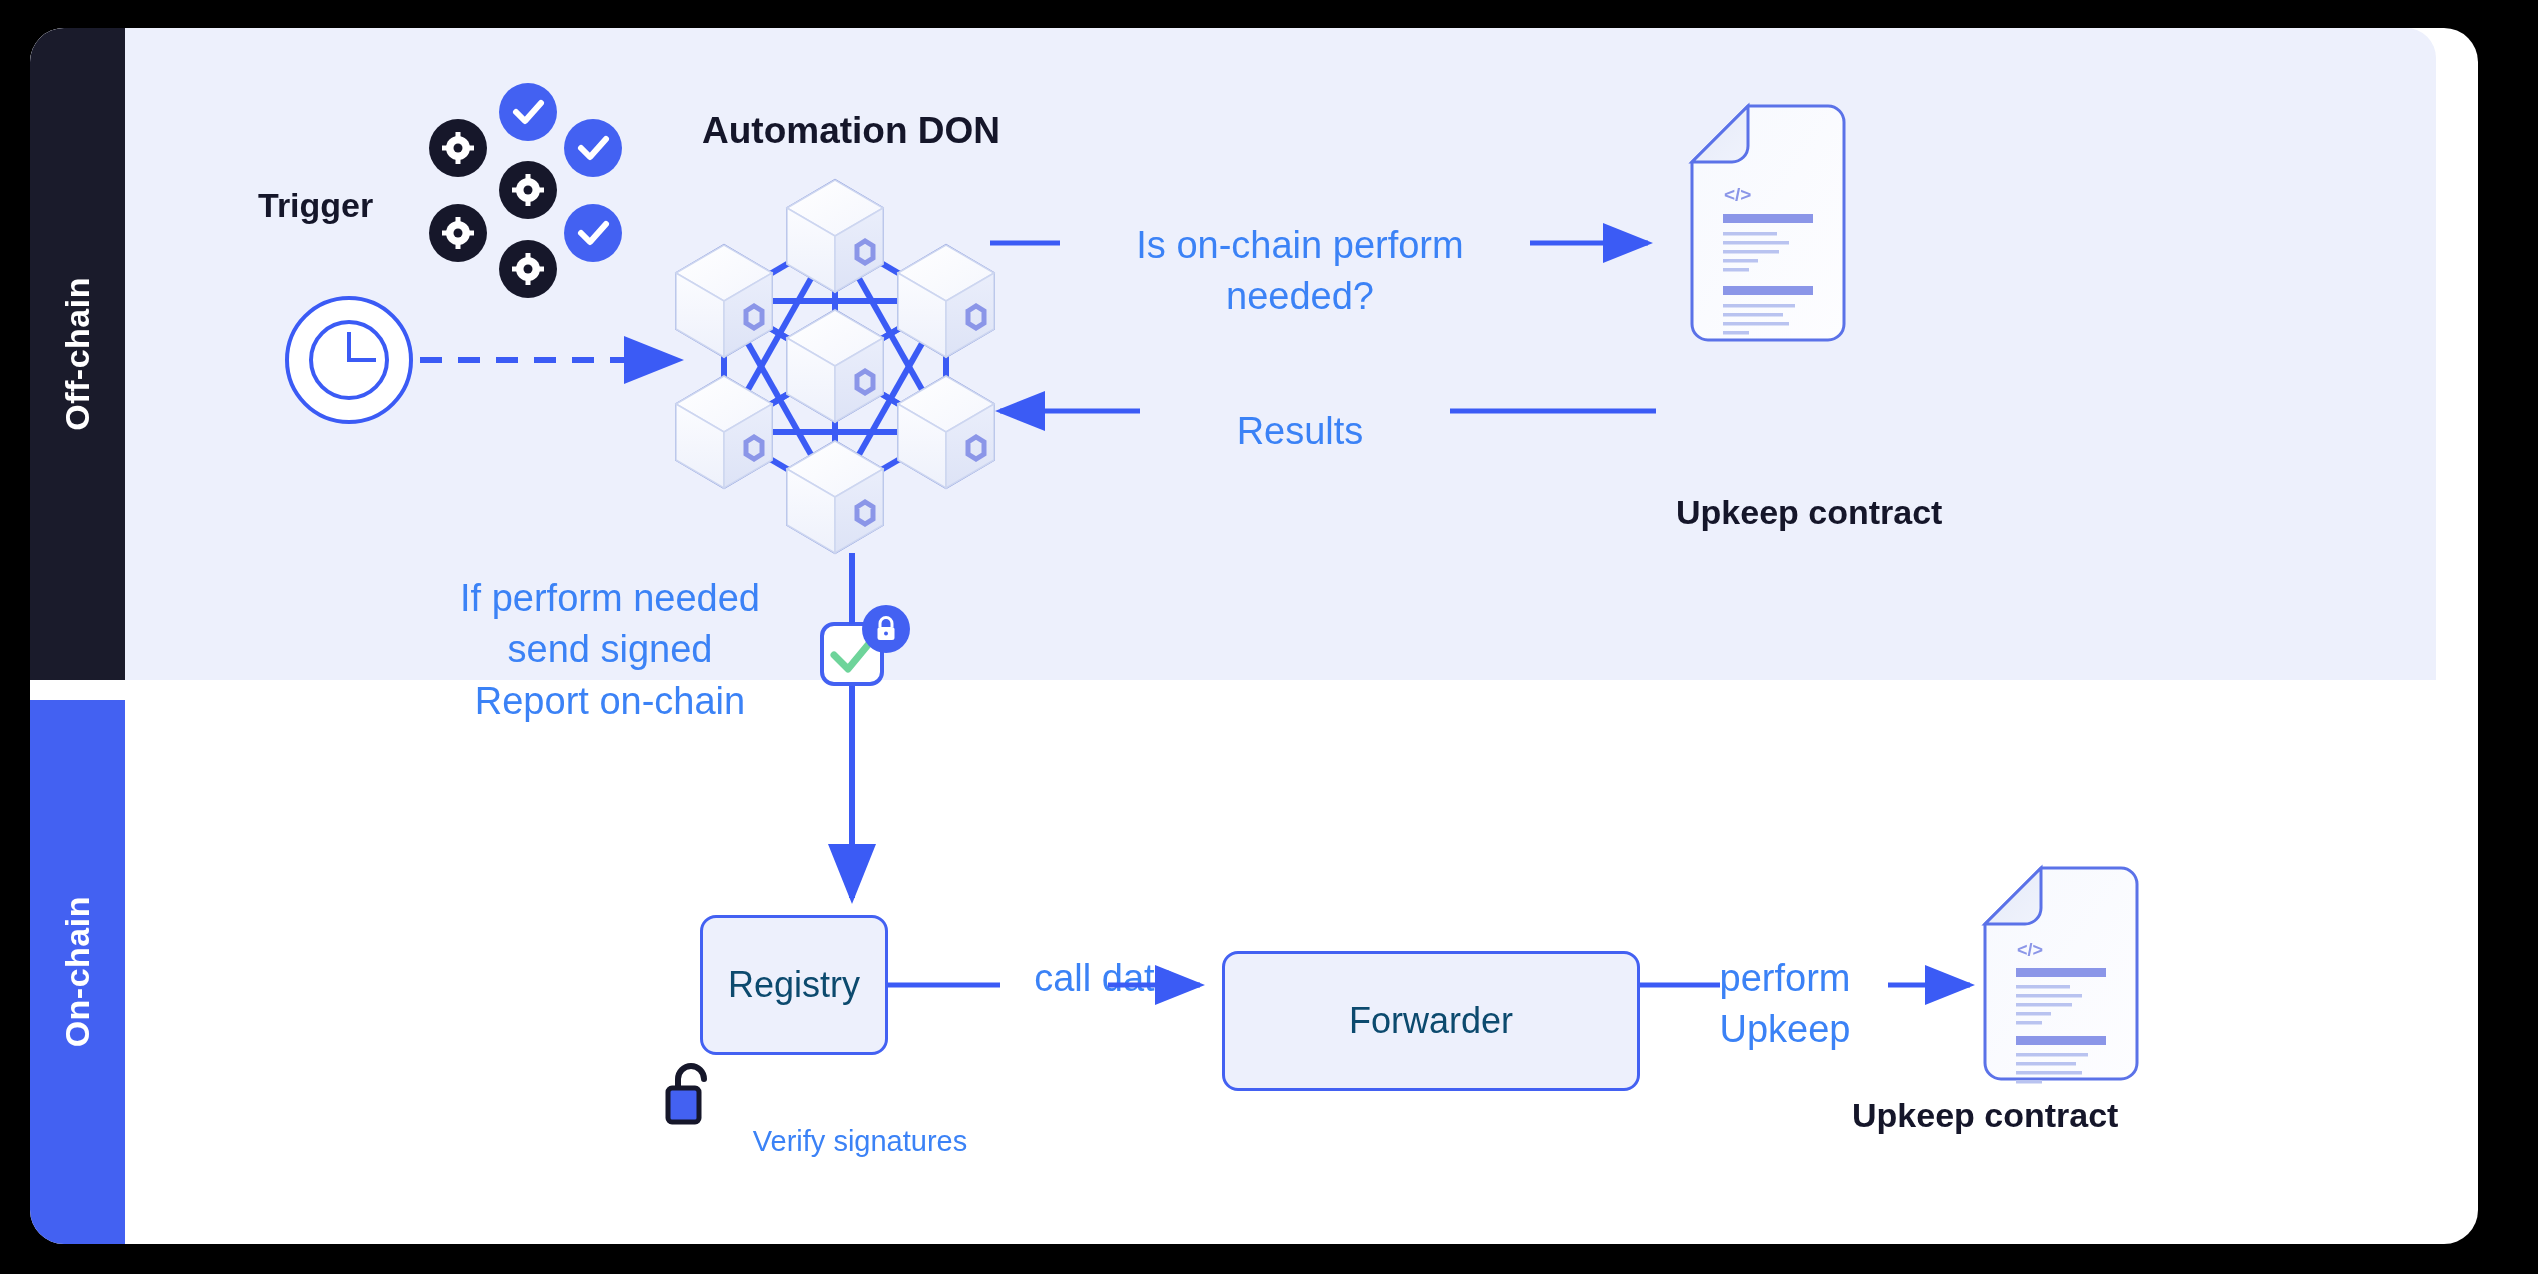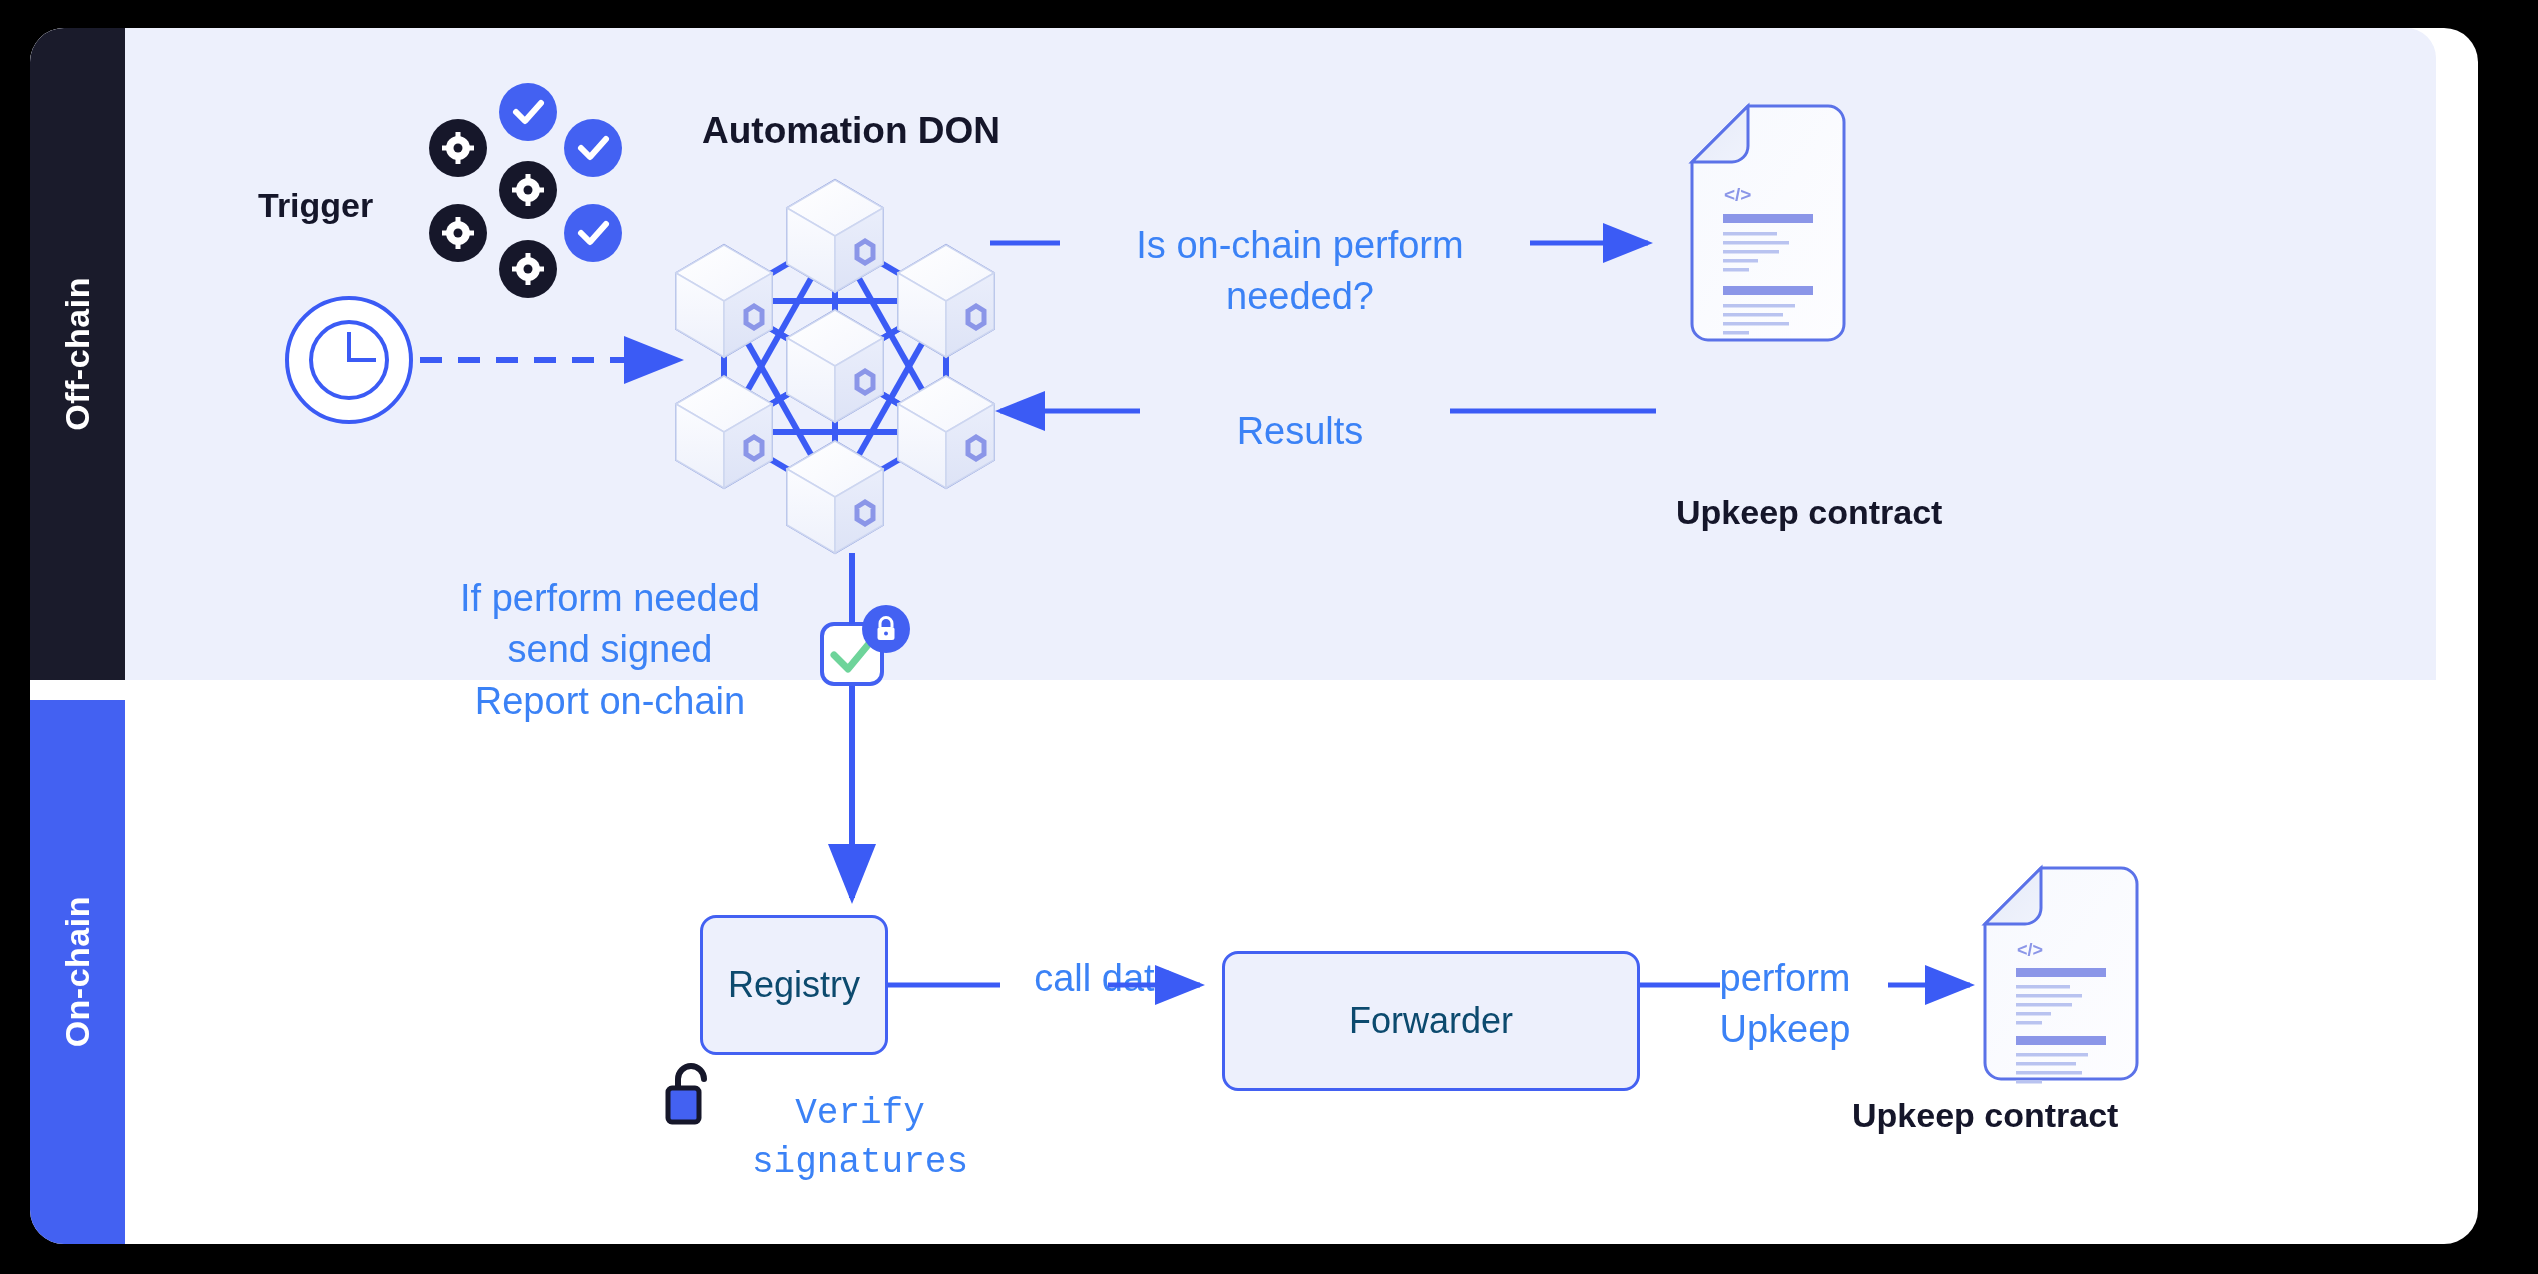--- a/index.html
+++ b/index.html
@@ -139,21 +139,21 @@
     <div class="lbl-gray" style="left:1130px; top:378px; width:280px; font-size:38px;">Results</div>
 
     <div class="lbl-bold" style="left:1646px; top:465px; font-size:34px;">Upkeep contract</div>
 
     <div class="lbl-gray" style="left:430px; top:545px; width:300px; font-size:38px;">If perform needed send signed Report on-chain</div>
 
     <div class="lbl-gray" style="left:1000px; top:925px; width:150px; font-size:38px;">call data</div>
 
     <div class="lbl-gray" style="left:1660px; top:925px; width:190px; font-size:38px;">perform Upkeep</div>
 
-    <div class="lbl-gray" style="left:720px; top:1062px; width:220px; font-size:36px;font-family:Liberation Mono, monospace;">Verify signatures</div>
+    <div class="lbl-gray" style="left:720px; top:1094px; width:220px; font-size:29px;">Verify signatures</div>
 
     <div class="lbl-bold" style="left:1822px; top:1068px; font-size:34px;">Upkeep contract</div>
 
     <div class="clock-outer"></div>
     <svg class="svg-layer">
       <circle cx="319" cy="332" r="38" fill="none" stroke="#3b5bf5" stroke-width="4"></circle>
       <path d="M319 306 L319 332 L344 332" fill="none" stroke="#3b5bf5" stroke-width="4" stroke-linecap="square"></path>
     </svg>
 
     <div class="flowbox" style="left:670px; top:887px; width:188px; height:140px;">

